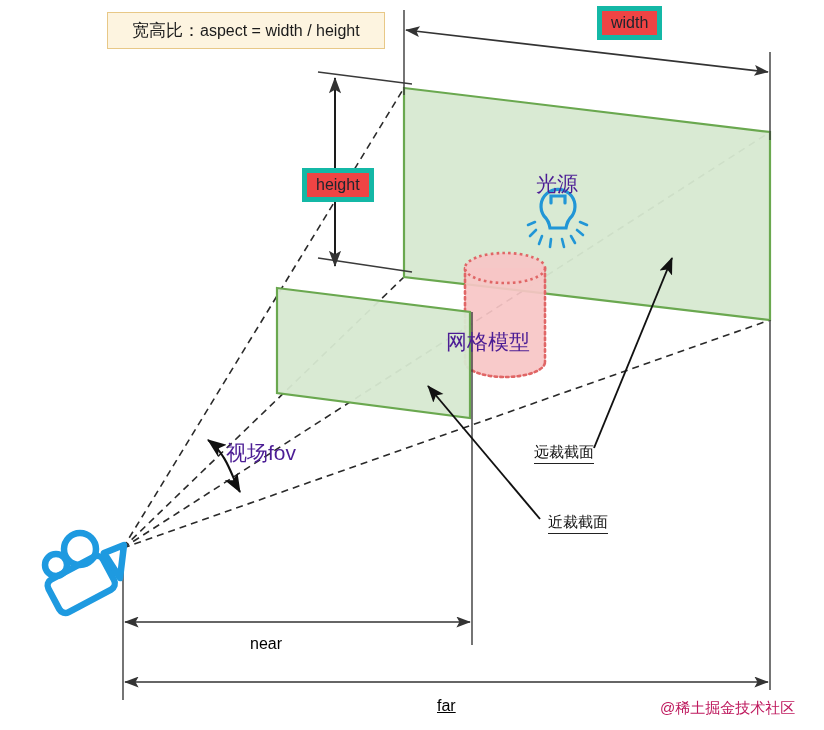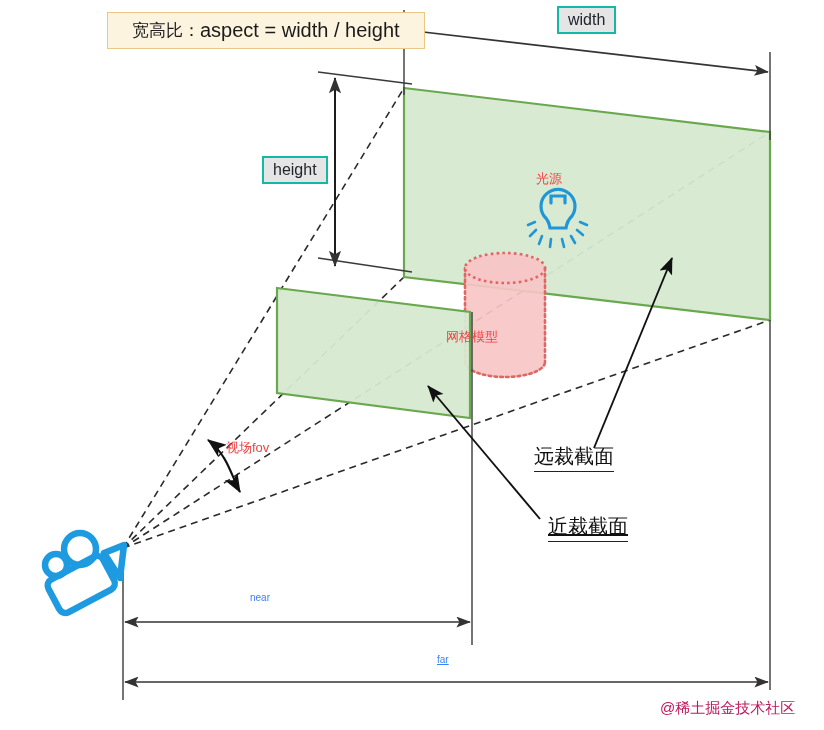--- a/index.html
+++ b/index.html
@@ -34,48 +34,50 @@
     justify-content: center;
   }
   .aspect-box {
     background: #fdf4e0;
     border: 1px solid #e8c887;
     color: #1b1b1b;
     font-size: 17px;
     padding: 6px 24px;
   }
   .aspect-box .mono-term {
-    font-size: 20px;
+    font-size: 16px;
   }
   .dim-box {
-    background: #e5e5e5;
-    border: 2px solid #14b8a6;
+    background: #ef4444;
+    border: 5px solid #14b8a6;
     color: #20252e;
     font-size: 16px;
     padding: 3px 9px;
+    margin-left: 40px;
   }
   .plain-label {
     position: absolute;
     font-family: "Liberation Sans", sans-serif;
     color: #1b1b1b;
     white-space: nowrap;
   }
   .cjk-label {
-    font-size: 13px;
-    color: #ef4444;
+    font-size: 21px;
+    color: #4c1d95;
   }
   .cjk-underline {
-    font-size: 20px;
+    font-size: 15px;
     color: #111111;
     border-bottom: 1.5px solid #222222;
     padding-bottom: 1px;
   }
   .dim-text {
-    font-size: 10px;
-    color: #3b82f6;
+    font-size: 16px;
+    color: #000000;
+    margin-top: 43px;
   }
   .watermark {
     position: absolute;
     font-size: 15px;
     color: #be185d;
     white-space: nowrap;
   }
 </style>
 </head>
 <body>
@@ -164,31 +166,31 @@
     </g>
   </svg>
 
   <div class="boxlabel aspect-box" style="left:107px; top:12px;">
     <span>宽高比：</span>
       <span class="mono-term">aspect = width / height</span>
   </div>
 
   <div class="boxlabel dim-box" style="left:557px; top:6px;">width</div>
 
-  <div class="boxlabel dim-box" style="left:262px; top:156px;">height</div>
+  <div class="boxlabel dim-box" style="left:262px; top:168px;">height</div>
 
   <div class="plain-label cjk-label" style="left:536px; top:170px;">光源</div>
 
   <div class="plain-label cjk-label" style="left:446px; top:328px;">网格模型</div>
 
   <div class="plain-label cjk-label" style="left:226px; top:439px;">视场fov</div>
 
   <div class="plain-label cjk-underline" style="left:534px; top:443px;">远裁截面</div>
 
-  <div class="plain-label cjk-underline" style="left:548px; top:513px;text-decoration:underline;">近裁截面</div>
+  <div class="plain-label cjk-underline" style="left:548px; top:513px;">近裁截面</div>
 
   <div class="plain-label dim-text" style="left:250px; top:592px;">near</div>
 
   <div class="plain-label dim-text" style="left:437px; top:654px;text-decoration:underline;">far</div>
 
   <div class="watermark" style="left:660px; top:699px;">@稀土掘金技术社区</div>
 
 </div>
 
 </body></html>

